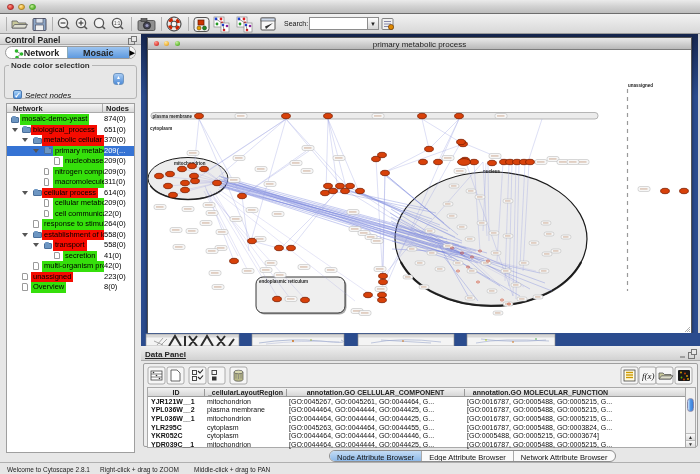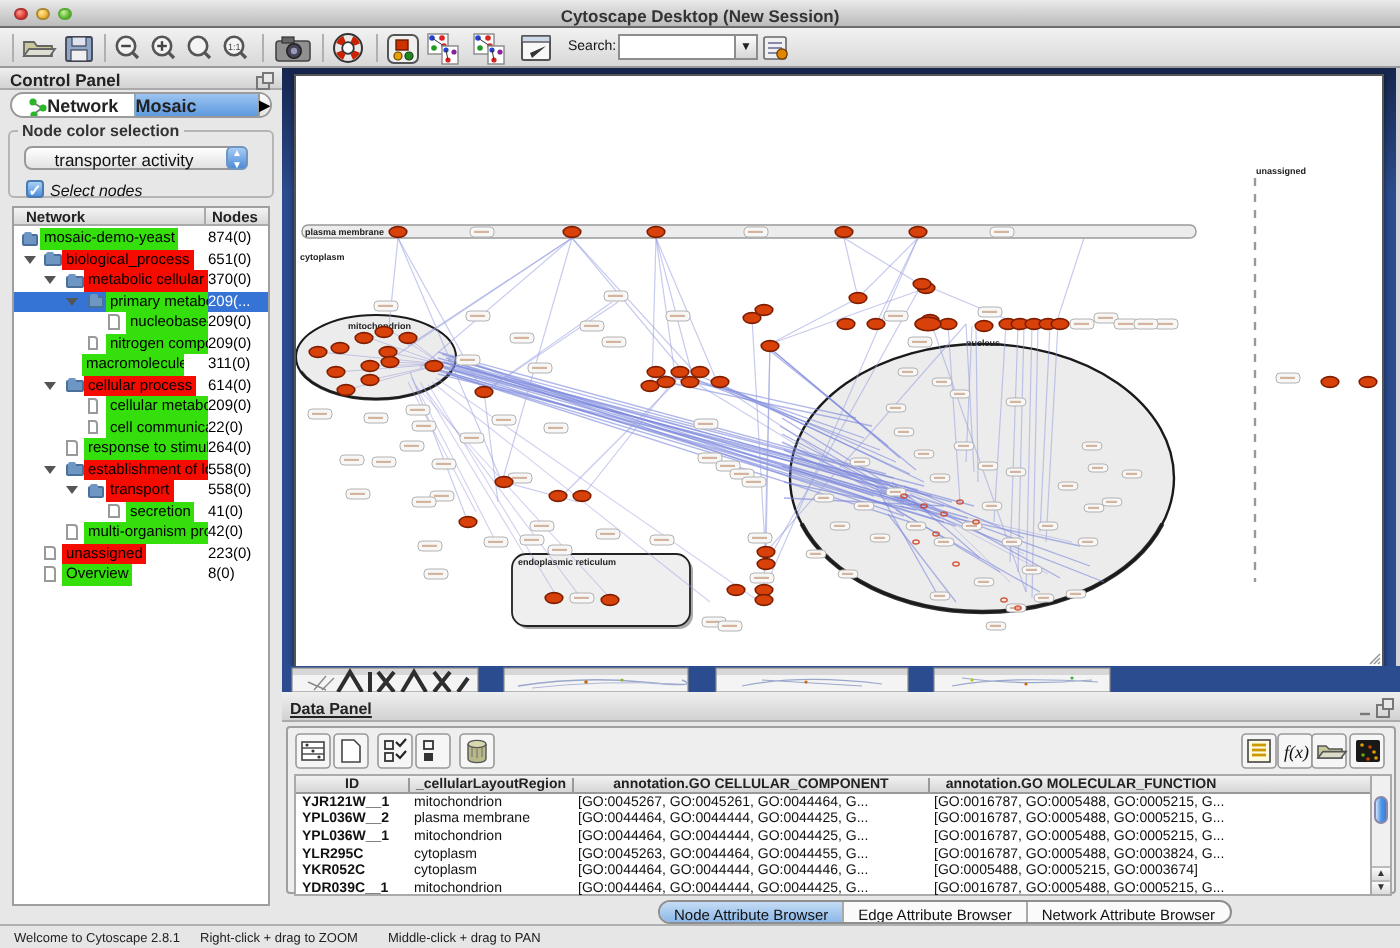--- a/index.html
+++ b/index.html
@@ -31,21 +31,21 @@
 
 #leftpanel { left:0; top:34px; width:141px; height:428px; background:#e7e7e7; }
 #cp-head { position:absolute; left:0; top:0; width:141px; height:11px;
   background:linear-gradient(#efefef,#d2d2d2); border-bottom:1px solid #aaa;
   font-size:8.5px; font-weight:bold; color:#222; padding:1px 0 0 5px; }
 #cp-tabs { position:absolute; left:5px; top:12px; width:131px; height:13px;
   background:#fff; border:1px solid #9a9a9a; border-radius:7px; overflow:hidden;
   display:flex; font-size:9px; font-weight:bold; color:#222; }
 #tab-net { width:64px; height:100%; text-align:center; padding-top:1px; }
 #tab-mos { width:65px; height:100%; background:linear-gradient(#9cc4f0,#5e9ae0);
-  text-align:left; padding-top:1px; border-left:1px solid #8ab; }
+  text-align:center; padding-top:1px; border-left:1px solid #8ab; }
 #tab-arr { flex:1; background:linear-gradient(#fbfbfb,#e3e3e3); border-left:1px solid #9a9a9a;
   text-align:center; font-size:7px; padding-top:2px; color:#000; }
 #groupbox { position:absolute; left:4px; top:31px; width:133px; height:34px;
   border:1px solid #b5b5b5; border-radius:3px; }
 #grouplbl { position:absolute; left:9px; top:27px; font-size:8px; font-weight:bold;
   color:#333; background:#e7e7e7; padding:0 2px; }
 #dropdown { position:absolute; left:12px; top:39px; width:112px; height:12px;
   background:linear-gradient(#ffffff,#e2e2e2); border:1px solid #999; border-radius:4px;
   font-size:8.5px; color:#111; text-align:center; padding:1px 14px 0 2px; }
 #dropstep { position:absolute; left:113px; top:39px; width:11px; height:12px;
@@ -123,21 +123,20 @@
 #statusbar span { position:absolute; top:3px; }
 </style>
 </head>
 <body>
 <div id="stage">
 
   <div id="titlebar" class="abs">
     <div class="tl" style="left:7px;background:radial-gradient(circle at 35% 30%,#ff9a90,#e0443a 60%,#b02020);border:0.5px solid #a33;"></div>
     <div class="tl" style="left:18px;background:radial-gradient(circle at 35% 30%,#ffe9a0,#f0b43a 60%,#c08a20);border:0.5px solid #a83;"></div>
     <div class="tl" style="left:29px;background:radial-gradient(circle at 35% 30%,#c8f0a0,#6abe3a 60%,#3a8a20);border:0.5px solid #5a3;"></div>
-    <div class="t">Cytoscape Desktop (New Session)</div>
   </div>
 
   <div id="toolbar" class="abs">
     <svg class="abs" style="left:0;top:0;" width="700" height="20" id="tbicons">
 <g>
           <path d="M 12 14 L 12 7 L 17 7 L 18.5 9 L 26 9 L 26 14 Z" fill="#c8c89a" stroke="#666" stroke-width="0.9"></path>
           <path d="M 12 14 L 14.5 10.5 L 27.5 10.5 L 25 14 Z" fill="#deded2" stroke="#666" stroke-width="0.9"></path>
         </g>
 <g>
           <rect x="33" y="4.5" width="13" height="12" rx="1" fill="#8fa8c8" stroke="#445" stroke-width="0.9"></rect>
@@ -234,21 +233,20 @@
     <line x1="7" y1="5" x2="3" y2="8" stroke="#777" stroke-width="0.8"></line>
     <circle cx="2.5" cy="2" r="1.8" fill="#2bb52b"></circle>
     <circle cx="7.5" cy="5" r="1.8" fill="#2bb52b"></circle>
     <circle cx="3" cy="8.5" r="1.8" fill="#2bb52b"></circle>
    </svg><span style="margin-left:10px;">Network</span></div>
         <div id="tab-mos">Mosaic</div>
         <div id="tab-arr">▶</div>
     </div>
     <div id="groupbox"></div>
     <div id="grouplbl">Node color selection</div>
-    <div id="dropdown">transporter activity</div>
     <div id="dropstep">▲<br>▼</div>
     <div id="cbx">✓</div>
     <div id="cbxlbl">Select nodes</div>
     <div id="treebox">
       <div id="treehead"><span style="padding-left:6px;">Network</span><div class="c2">Nodes</div></div>
       <div id="treerows">
 <div class="trow" style="top:10.0px;">
             <div class="fold" style="left:3.5px;"></div>
             <div class="nm bgG" style="left:13px;max-width:84px;overflow:hidden;">mosaic-demo-yeast</div>
             <div class="ct">874(0)</div>
@@ -276,21 +274,21 @@
             <div class="nm bgG" style="left:56px;max-width:41px;overflow:hidden;">nucleobase-</div>
             <div class="ct">209(0)</div>
           </div>
 <div class="trow" style="top:62.5px;">
             <div class="file" style="left:36.5px;"></div>
             <div class="nm bgG" style="left:46px;max-width:51px;overflow:hidden;">nitrogen compo</div>
             <div class="ct">209(0)</div>
           </div>
 <div class="trow" style="top:73.0px;">
             <div class="file" style="left:36.5px;"></div>
-            <div class="nm bgG" style="left:34px;max-width:51px;overflow:hidden;">macromolecule</div>
+            <div class="nm bgG" style="left:46px;max-width:51px;overflow:hidden;">macromolecule</div>
             <div class="ct">311(0)</div>
           </div>
 <div class="trow" style="top:83.5px;">
             <div class="tri" style="left:15px;"></div>
             <div class="fold" style="left:26px;"></div>
             <div class="nm bgR" style="left:35px;max-width:62px;overflow:hidden;">cellular process</div>
             <div class="ct">614(0)</div>
           </div>
 <div class="trow" style="top:94.0px;">
             <div class="file" style="left:36.5px;"></div>
@@ -338,20 +336,26 @@
             <div class="file" style="left:15px;"></div>
             <div class="nm bgG" style="left:24px;max-width:73px;overflow:hidden;">Overview</div>
             <div class="ct">8(0)</div>
           </div>
 </div>
     </div>
   </div>
 
   <div id="mdi" class="abs">
     <div id="netwin">
+      <div id="netbar">
+        <div class="tl" style="left:6px;background:radial-gradient(circle at 35% 30%,#ff9a90,#e0443a 60%,#b02020);"></div>
+        <div class="tl" style="left:16px;background:radial-gradient(circle at 35% 30%,#ffe9a0,#f0b43a 60%,#c08a20);"></div>
+        <div class="tl" style="left:27px;background:radial-gradient(circle at 35% 30%,#c8f0a0,#6abe3a 60%,#3a8a20);"></div>
+        <div class="t">primary metabolic process</div>
+      </div>
       <svg class="abs" style="left:0;top:12px;" width="543" height="283" viewBox="148 49 543 283" id="canvas">
 <rect x="148" y="49" width="543" height="283" fill="#ffffff"></rect>
 <ellipse cx="491" cy="238" rx="96" ry="67" fill="#ececec" stroke="none"></ellipse>
 <path d="M 400.8 260.9 A 96 67 0 0 0 581.2 260.9" fill="none" stroke="#000" stroke-width="2.2" opacity="0.8"></path>
 <ellipse cx="491" cy="238" rx="96" ry="67" fill="none" stroke="#1a1a1a" stroke-width="1.2"></ellipse>
 <text x="483" y="172" font-size="4.5" font-weight="bold" fill="#222">nucleus</text>
 <rect x="151" y="111.5" width="447" height="6.5" rx="3" fill="#ececec" stroke="#999" stroke-width="0.7"></rect>
 <text x="152.5" y="116.5" font-size="4.5" font-weight="bold" fill="#222">plasma membrane</text>
 <text x="150" y="129" font-size="4.5" font-weight="bold" fill="#222">cytoplasm</text>
 <ellipse cx="188" cy="177.5" rx="40" ry="21" fill="#ececec" stroke="none"></ellipse>

